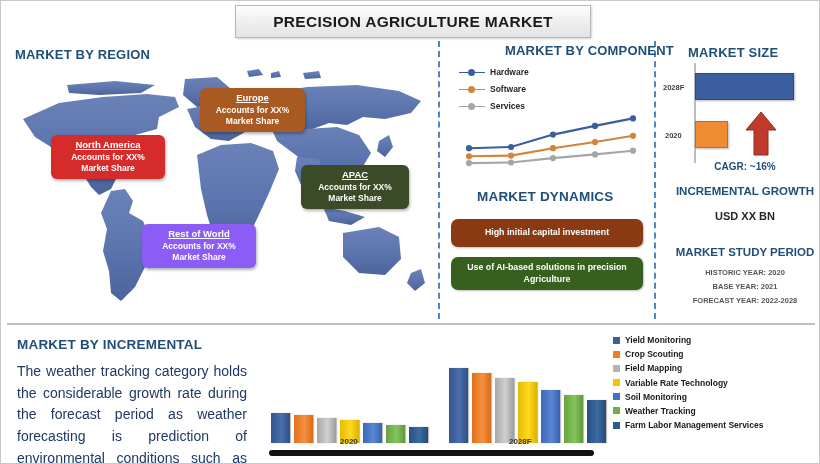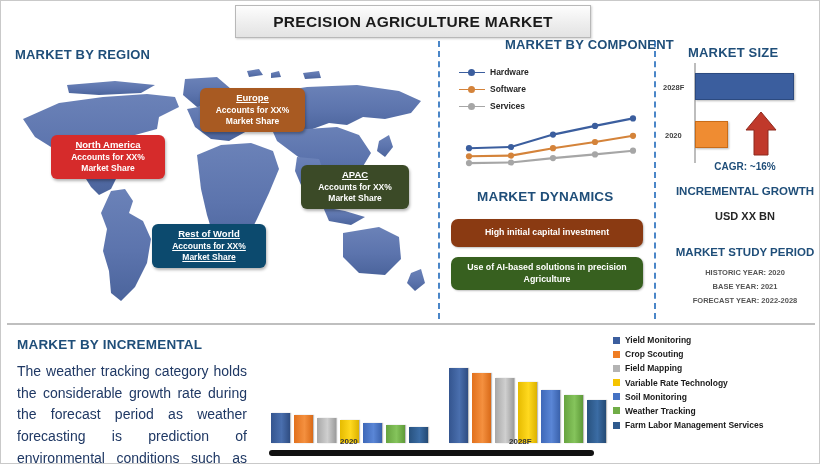--- a/index.html
+++ b/index.html
@@ -58,21 +58,21 @@
     display: block; font-size: 9.5px; font-weight: bold;
     text-decoration: underline; margin-bottom: 1px;
   }
   .region-box .rb-l1, .region-box .rb-l2 {
     display: block; font-size: 8.5px; font-weight: bold;
   }
 
   #rb-na     { left: 44px;  top: 74px;  width: 114px; background: #d62b2b; }
   #rb-eu     { left: 193px; top: 27px;  width: 105px; background: #a85a22; }
   #rb-apac   { left: 294px; top: 104px; width: 108px; background: #3b4a27; }
-  #rb-row    { left: 145px; top: 163px; width: 114px; background: #0c4a6e; text-decoration: underline; }
+  #rb-row    { left: 135px; top: 163px; width: 114px; background: #8b5cf6; }
 
   
   #comp-panel { position: absolute; left: 442px; top: 60px; width: 208px; height: 118px; }
   .legend-line { position: absolute; display: flex; align-items: center; gap: 5px; }
   .legend-line .ll-mark { width: 26px; height: 9px; position: relative; }
   .legend-line .ll-mark i {
     position: absolute; left: 0; top: 4px; width: 26px; height: 1.6px; display: block;
   }
   .legend-line .ll-mark b {
     position: absolute; left: 9px; top: 1.5px; width: 7px; height: 7px;
@@ -196,21 +196,21 @@
       <span class="rb-l1">Accounts for XX%</span>
       <span class="rb-l2">Market Share</span>
     </div>
     <div class="region-box" id="rb-row">
       <span class="rb-title">Rest of World</span>
       <span class="rb-l1">Accounts for XX%</span>
       <span class="rb-l2">Market Share</span>
     </div>
   </div>
 
-  <div class="sec-h" style="left:456px; top:36px;padding-left:48px;">MARKET BY COMPONENT</div>
+  <div class="sec-h" style="left:456px; top:42px;padding-left:48px;">MARKET BY COMPONENT</div>
 
   <div id="comp-panel">
     <div class="legend-line" style="left:16px; top:6px;">
       <span class="ll-mark">
         <i style="background:#3b5e9e;"></i>
           <b style="background:#3b5e9e;"></b>
       </span>
       <span class="ll-t">Hardware</span>
     </div>
     <div class="legend-line" style="left:16px; top:23px;">

